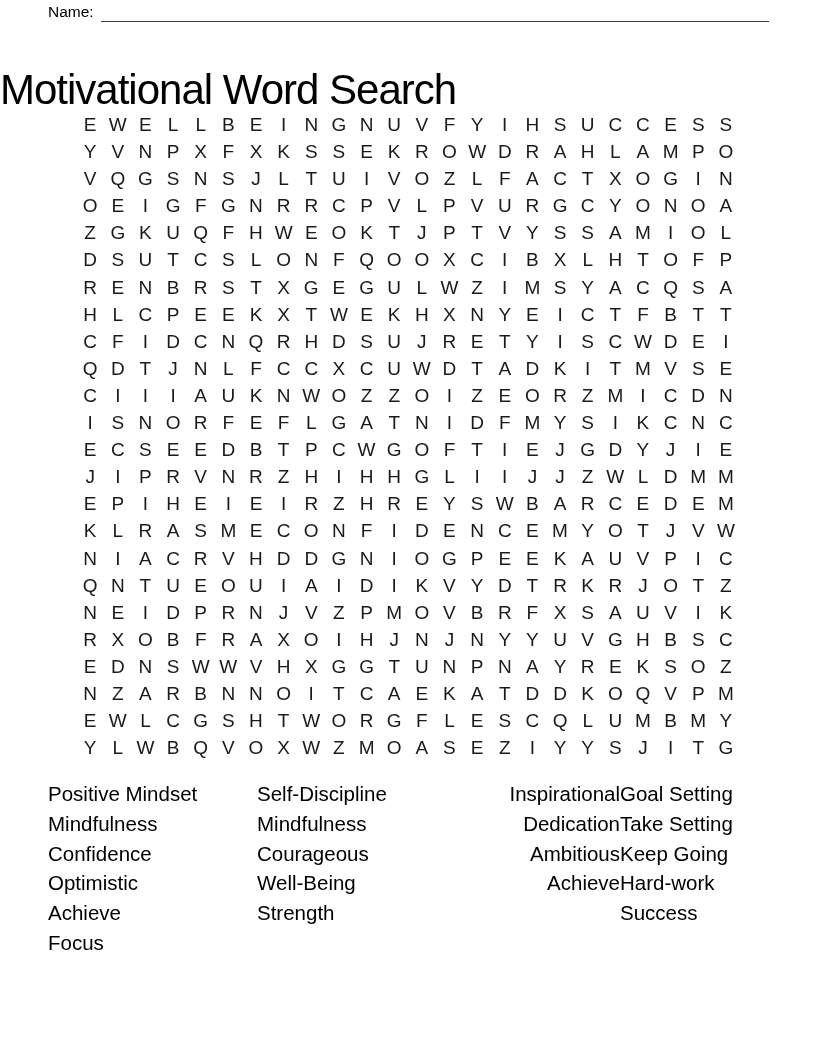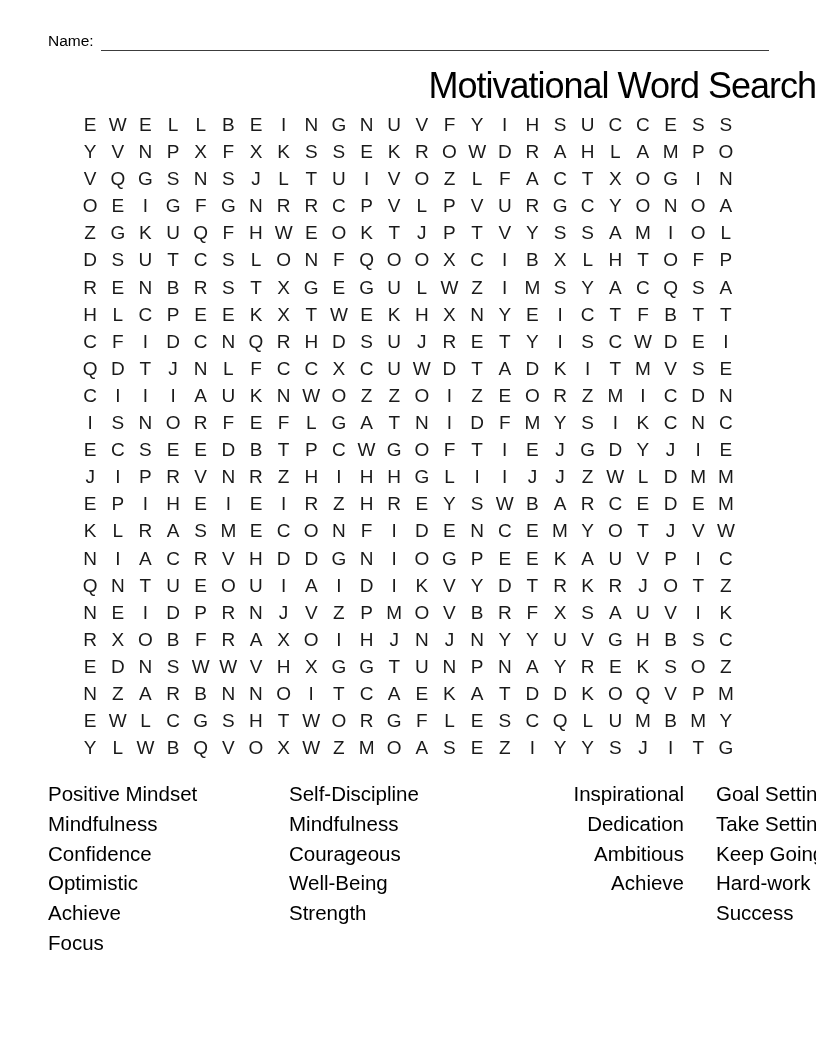--- a/index.html
+++ b/index.html
@@ -8,40 +8,39 @@
     background: #ffffff;
     font-family: "Liberation Sans", sans-serif;
     position: relative;
     overflow: hidden;
   }
   .name-row {
     position: absolute;
     top: 2px; left: 48px; right: 47px;
     display: flex;
     align-items: flex-end;
-    margin-top: 29px;
   }
   .name-label {
     font-size: 15.5px;
     line-height: 20px;
     color: #000;
     padding-right: 7px;
     white-space: nowrap;
   }
   .name-line {
     flex: 1;
     height: 18px;
     border-bottom: 1.6px solid #3c3c3c;
   }
   .title {
     position: absolute;
     top: 33px; left: 0;
     width: 100%;
-    text-align: right;
-    font-size: 36px;
+    text-align: left;
+    font-size: 42px;
     line-height: 58px;
     letter-spacing: -1px;
     font-weight: 400;
     color: #000;
     white-space: nowrap;
   }
   .grid {
     position: absolute;
     top: 111px;
     left: 50%;
@@ -52,21 +51,20 @@
     width: 27.65px;
     text-align: center;
     font-size: 19px;
     line-height: 27.1px;
     color: #1a1a1a;
   }
   .word-list {
     position: absolute;
     top: 779px; left: 48px; right: 12px;
     display: flex;
-    gap: 32px;
   }
   .word-col { flex: 0 0 auto; }
   .word-col:nth-child(1) { width: 177px; }
   .word-col:nth-child(2) { width: 181px; margin-left: 32px; }
   .word-col:nth-child(3) { width: 182px; text-align: right; }
   .word-item {
     font-size: 20.5px;
     line-height: 29.8px;
     color: #000;
     white-space: nowrap;

